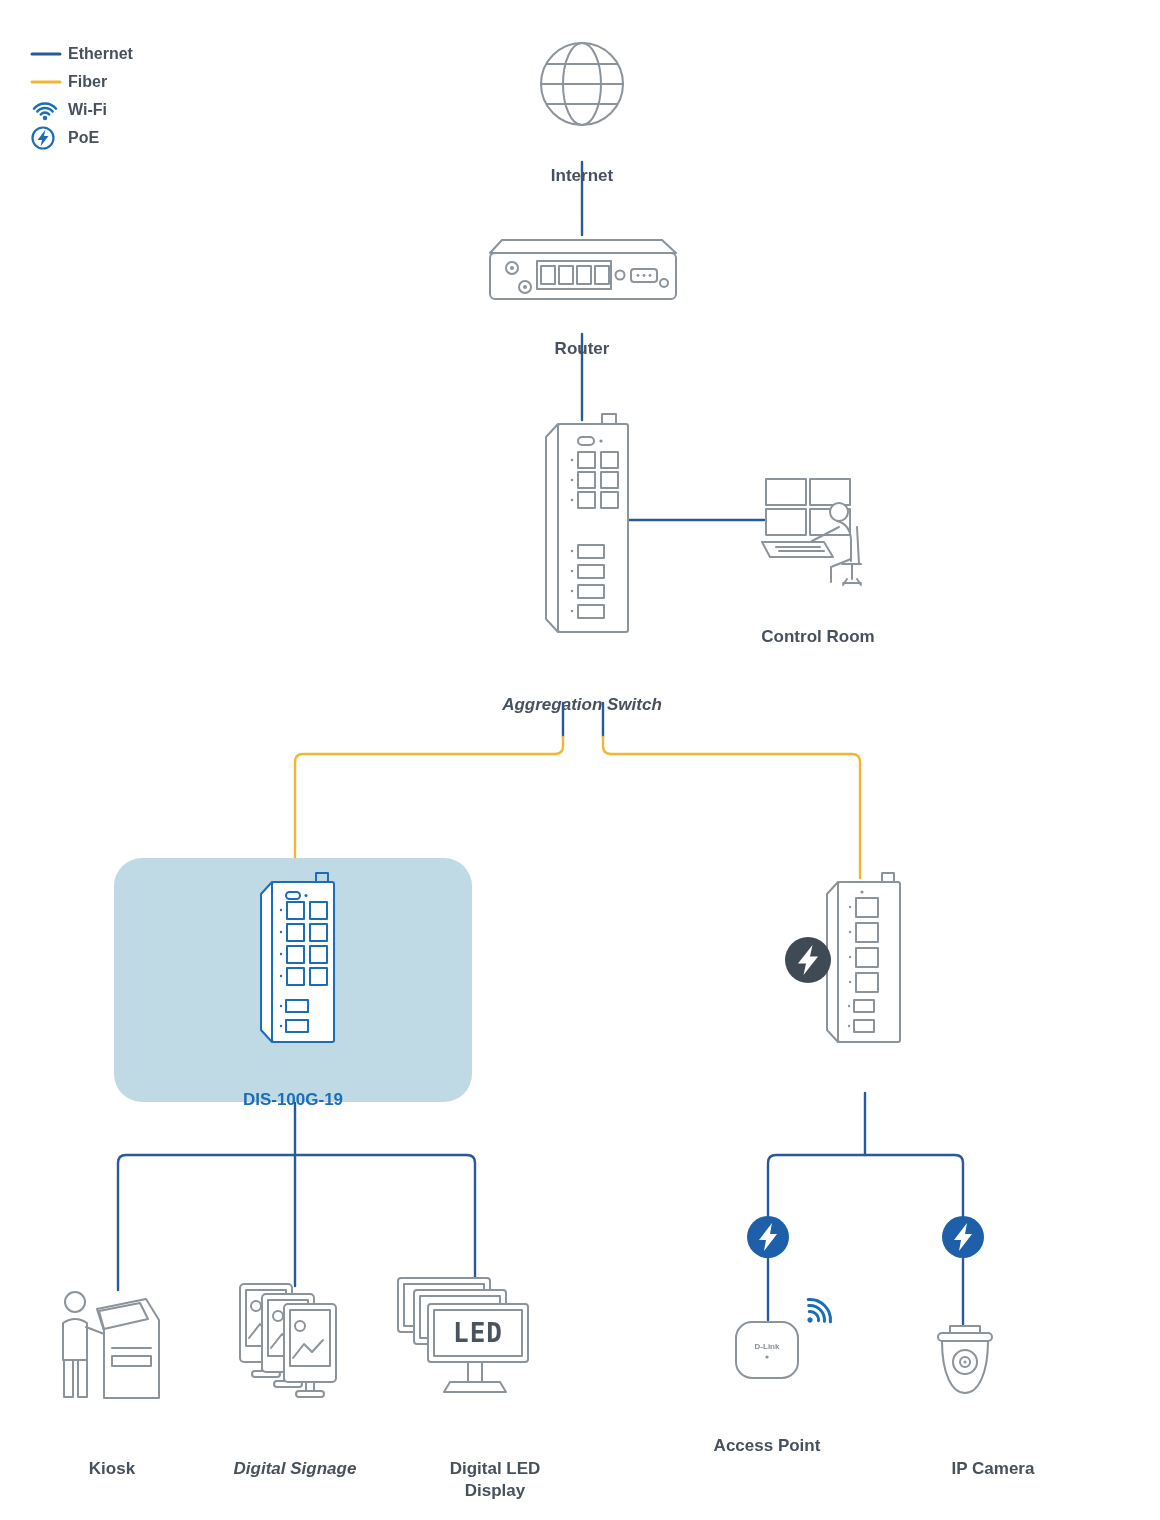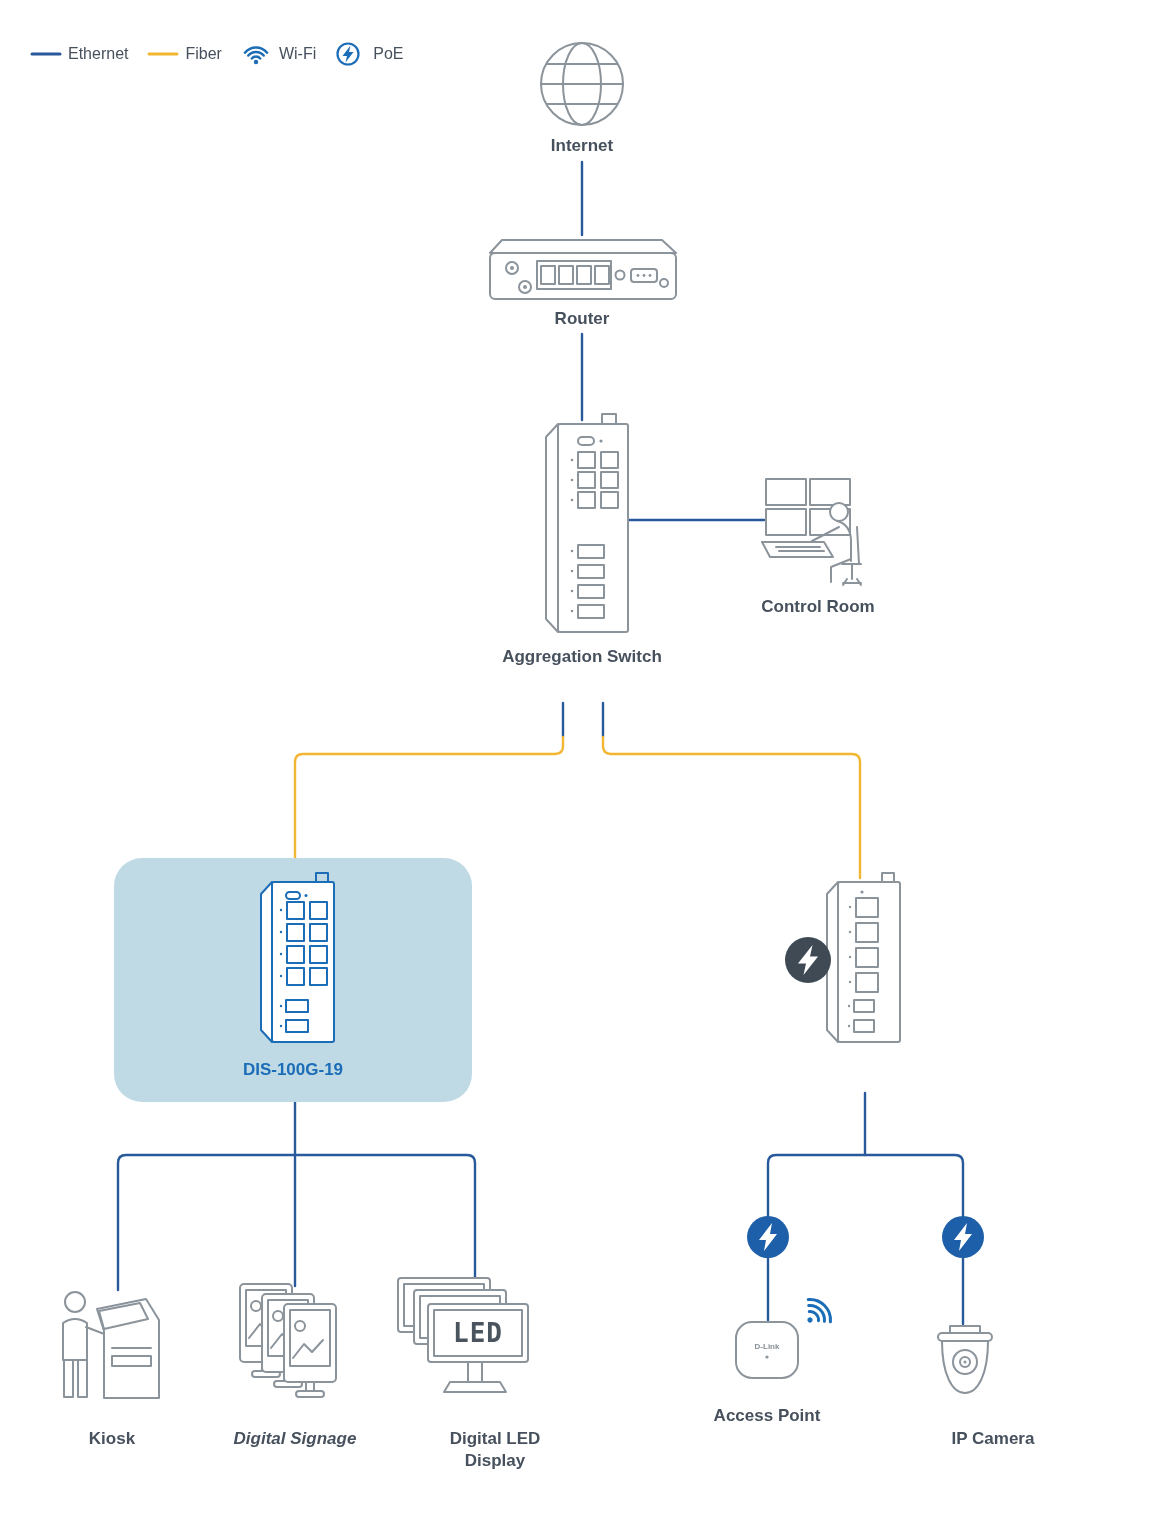--- a/index.html
+++ b/index.html
@@ -20,26 +20,26 @@
   .hl{fill:var(--highlight-fill,#BFD9E5);stroke:none;}
   .badge{fill:var(--poe-badge,#1D5FA8);stroke:none;}
   .badge-dark{fill:var(--poe-dark,#3F4A55);stroke:none;}
   .bolt{fill:#fff;stroke:none;}
   .wifi{stroke:var(--accent-blue,#1B6DB7);stroke-width:3;fill:none;stroke-linecap:round;}
   .led-text{font-family:"DejaVu Sans Mono",monospace;font-weight:bold;font-size:26px;fill:#4A545E;letter-spacing:1px;}
   .brand-text{font-family:"Liberation Sans",sans-serif;font-weight:bold;font-size:8px;fill:#868E96;}
   
   .node-label{
     position:absolute;font-size:17px;font-weight:700;color:var(--label,#47515D);
-    text-align:center;line-height:1.3;
+    text-align:center;line-height:1.3;margin-top:30px;
   }
   .accent{color:var(--accent-blue,#1B6DB7);}
   
-  .legend{position:absolute;left:30px;top:42px;display:flex;flex-direction:row;gap:19px;
-    font-size:16px;font-weight:400;color:var(--label,#47515D);}
+  .legend{position:absolute;left:30px;top:42px;display:flex;flex-direction:column;gap:4px;
+    font-size:16px;font-weight:700;color:var(--label,#47515D);}
   .legend-row{display:flex;align-items:center;height:24px;}
   .legend-icon{width:38px;display:flex;align-items:center;}
 </style>
 </head>
 <body>
 
 <div class="canvas">
 
   <svg class="diagram" width="1160" height="1520" viewBox="0 0 1160 1520">
 
@@ -286,21 +286,21 @@
           <circle class="blu" cx="13" cy="13" r="10.5" style="stroke-width:2.2"></circle>
           <polygon class="bdot" points="15.5,4.5 7.5,15 12,15 10.5,21.5 18.5,11 14,11"></polygon>
         </svg>
       </span>
       <span>PoE</span>
     </div>
   </div>
 
   <div class="node-label" style="left:482px;top:135px;width:200px;">Internet</div>
   <div class="node-label" style="left:482px;top:308px;width:200px;text-align:center;">Router</div>
-  <div class="node-label" style="left:432px;top:646px;width:300px;">Aggregation Switch</div>
+  <div class="node-label" style="left:432px;top:664px;width:300px;font-style:italic;">Aggregation Switch</div>
   <div class="node-label" style="left:718px;top:596px;width:200px;">Control Room</div>
   <div class="node-label accent" style="left:193px;top:1059px;width:200px;">DIS-100G-19</div>
   <div class="node-label" style="left:52px;top:1428px;width:120px;">Kiosk</div>
   <div class="node-label" style="left:215px;top:1428px;width:160px;font-style:italic;">Digital Signage</div>
   <div class="node-label" style="left:425px;top:1428px;width:140px;">Digital LED Display</div>
   <div class="node-label" style="left:697px;top:1405px;width:140px;">Access Point</div>
   <div class="node-label" style="left:933px;top:1428px;width:120px;">IP Camera</div>
 </div>
 
 </body></html>

